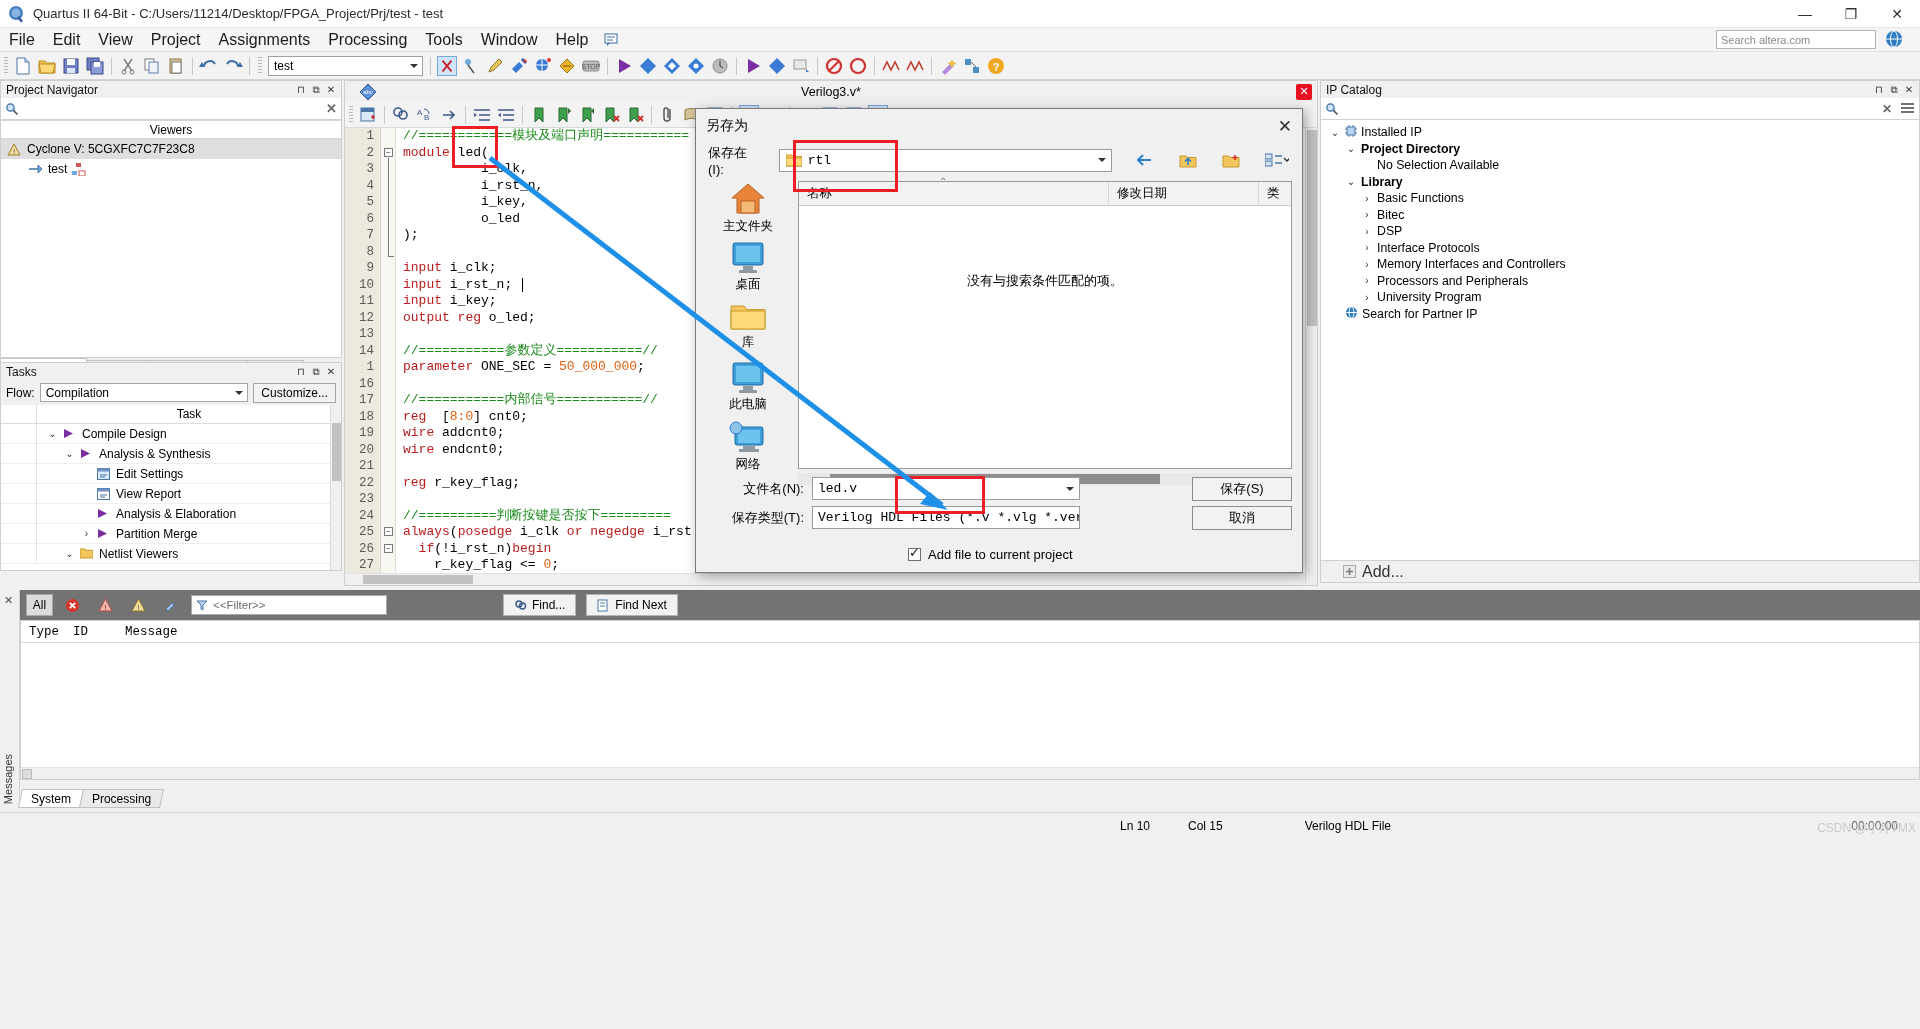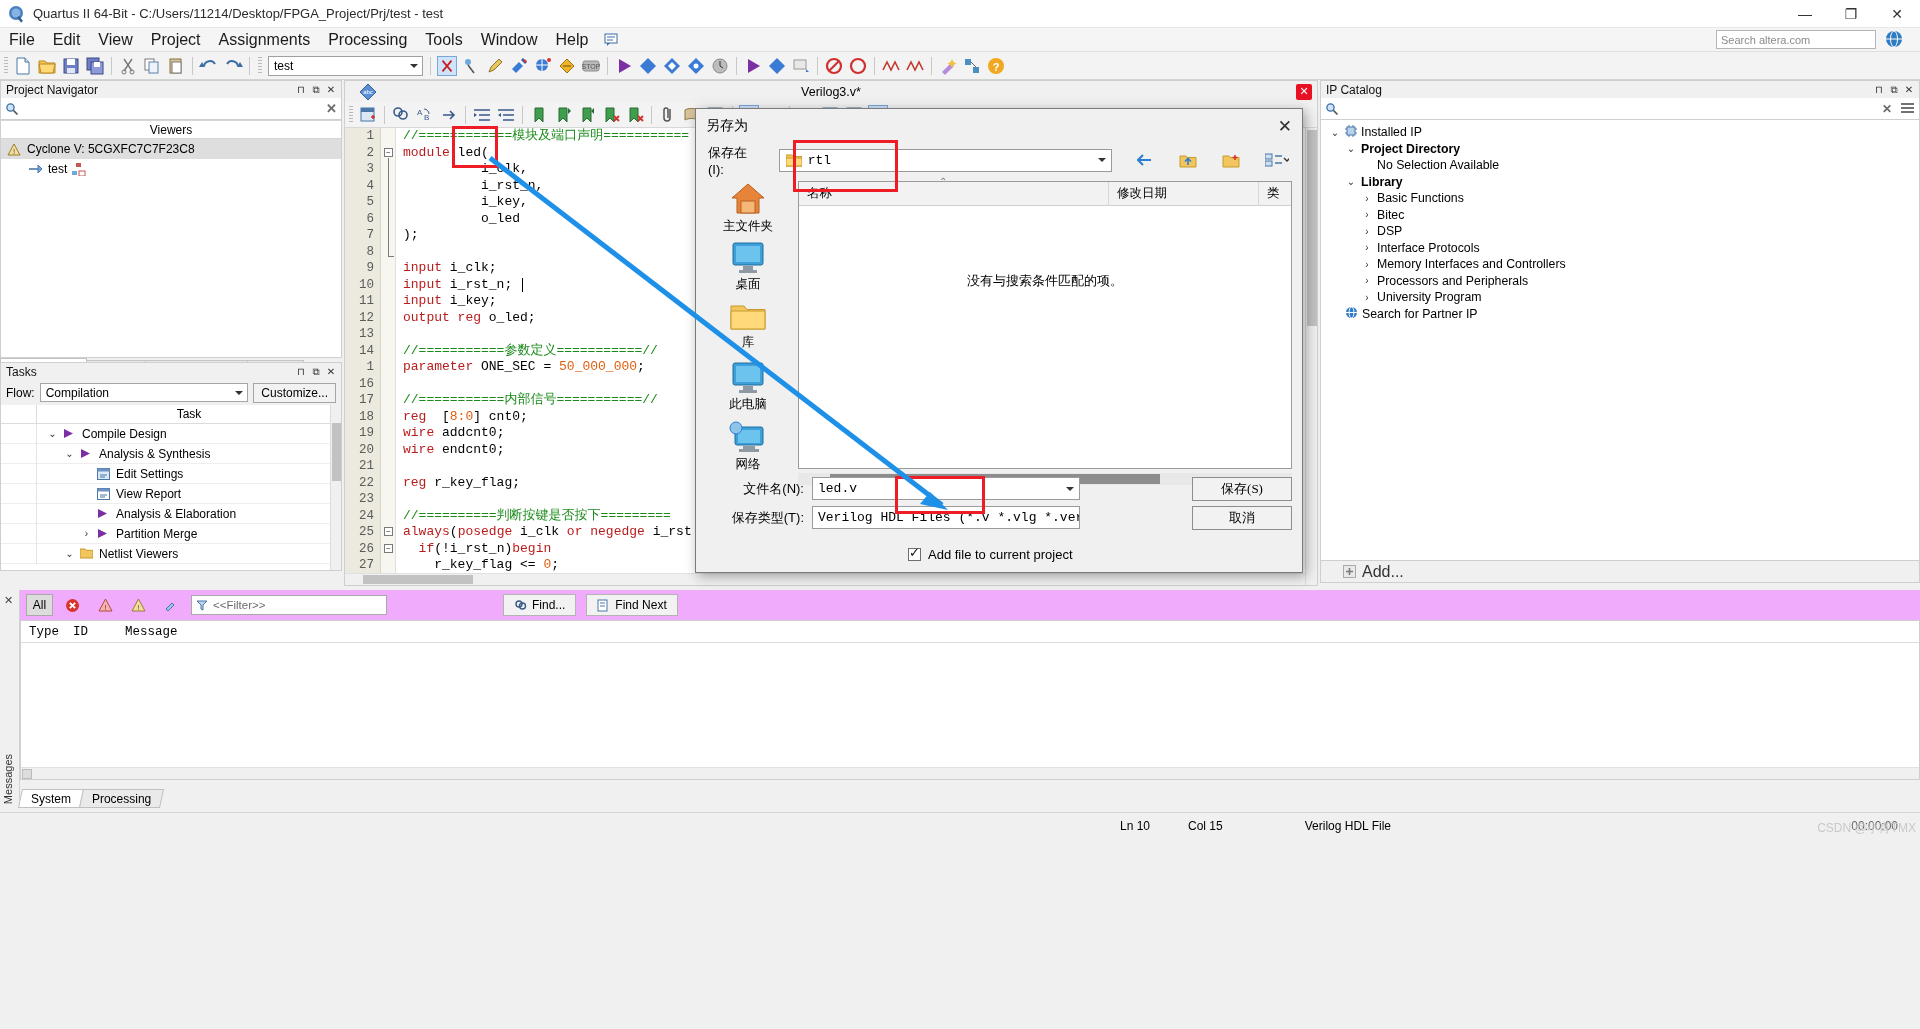--- a/index.html
+++ b/index.html
@@ -147,21 +147,21 @@
   .ipchev { width:12px; text-align:center; color:#333; font-size:10px; }
   #ipadd { height:22px; background:#f0f0f0; border:1px solid #cfcfcf; border-top:none;
            display:flex; align-items:center; padding-left:22px; font-size:16px; color:#333; gap:6px;}
 
   
   #msgdock { left:0; top:590px; width:1920px; height:218px; background:#f0f0f0; }
   #msgleftbar { position:absolute; left:0; top:0; width:20px; height:218px; background:#f0f0f0;
                 border-right:1px solid #d2d2d2; }
   #msgleftbar .vtext { position:absolute; left:2px; bottom:4px; writing-mode:vertical-rl;
                        transform:rotate(180deg); font-size:11px; color:#333; }
-  #msgtoolbar { position:absolute; left:20px; top:0; right:0; height:30px; background:#f0abfc;
+  #msgtoolbar { position:absolute; left:20px; top:0; right:0; height:30px; background:#737373;
                 display:flex; align-items:center; gap:6px; padding-left:6px; }
   .msgbtn { width:27px; height:22px; border:1px solid transparent; display:flex; align-items:center;
             justify-content:center; font-size:12px; }
   .msgbtn.on { background:#dcdcdc; border-color:#a9a9a9; }
   #filterbox { width:196px; height:20px; background:#fff; border:1px solid #a9a9a9;
                display:flex; align-items:center; gap:5px; padding-left:4px; font-size:11.5px; color:#6a6a6a; }
   .findbtn { height:22px; border:1px solid #b4b4b4; background:#f2f2f2; padding:0 10px;
              display:flex; align-items:center; gap:5px; font-size:12px; }
   #msggrid { position:absolute; left:20px; top:30px; right:0; bottom:28px; background:#fff;
              border:1px solid #cfcfcf; }
@@ -209,21 +209,21 @@
   .fl-empty { display:flex; align-items:center; justify-content:center; height:150px; font-size:13px; }
   #fl-hscroll { position:absolute; left:90px; top:292px; width:494px; height:12px; background:#e8e8e8; }
   #fl-hthumb { position:absolute; left:32px; top:1px; width:330px; height:10px; background:#8d8d8d; }
   .sa-row { position:absolute; left:12px; display:flex; align-items:center; gap:8px; }
   .sa-lbl { width:96px; text-align:right; font-size:13px; }
   .sa-input { height:23px; background:#fff; border:1px solid #9a9a9a; display:flex; align-items:center;
               padding-left:5px; font-family:"Liberation Mono",monospace; font-size:13px; }
   .sa-input .cb-arrow { margin-left:auto; margin-right:5px; }
   .sa-btn { position:absolute; width:100px; height:24px; background:#f2f2f2; border:1px solid #8d8d8d;
             display:flex; align-items:center; justify-content:center; font-size:13px;
-            font-family:Liberation Serif, serif; }
+            font-family:Liberation Sans, sans-serif; }
   .chkbox { width:13px; height:13px; border:1px solid #6f6f6f; background:#fff; position:relative; }
   .chkbox::after { content:"✓"; position:absolute; left:0px; top:-4px; font-size:13px; color:#111; }
 
   
   .redbox { border:3px solid #ee1c25; position:absolute; pointer-events:none; }
   #bluearrow { position:absolute; left:344px; top:120px; width:976px; height:470px; pointer-events:none; }
   .csdn { position:absolute; right:8px; bottom:4px; font-size:12px; color:#c9c9c9; }
 </style>
 </head>
 <body>

